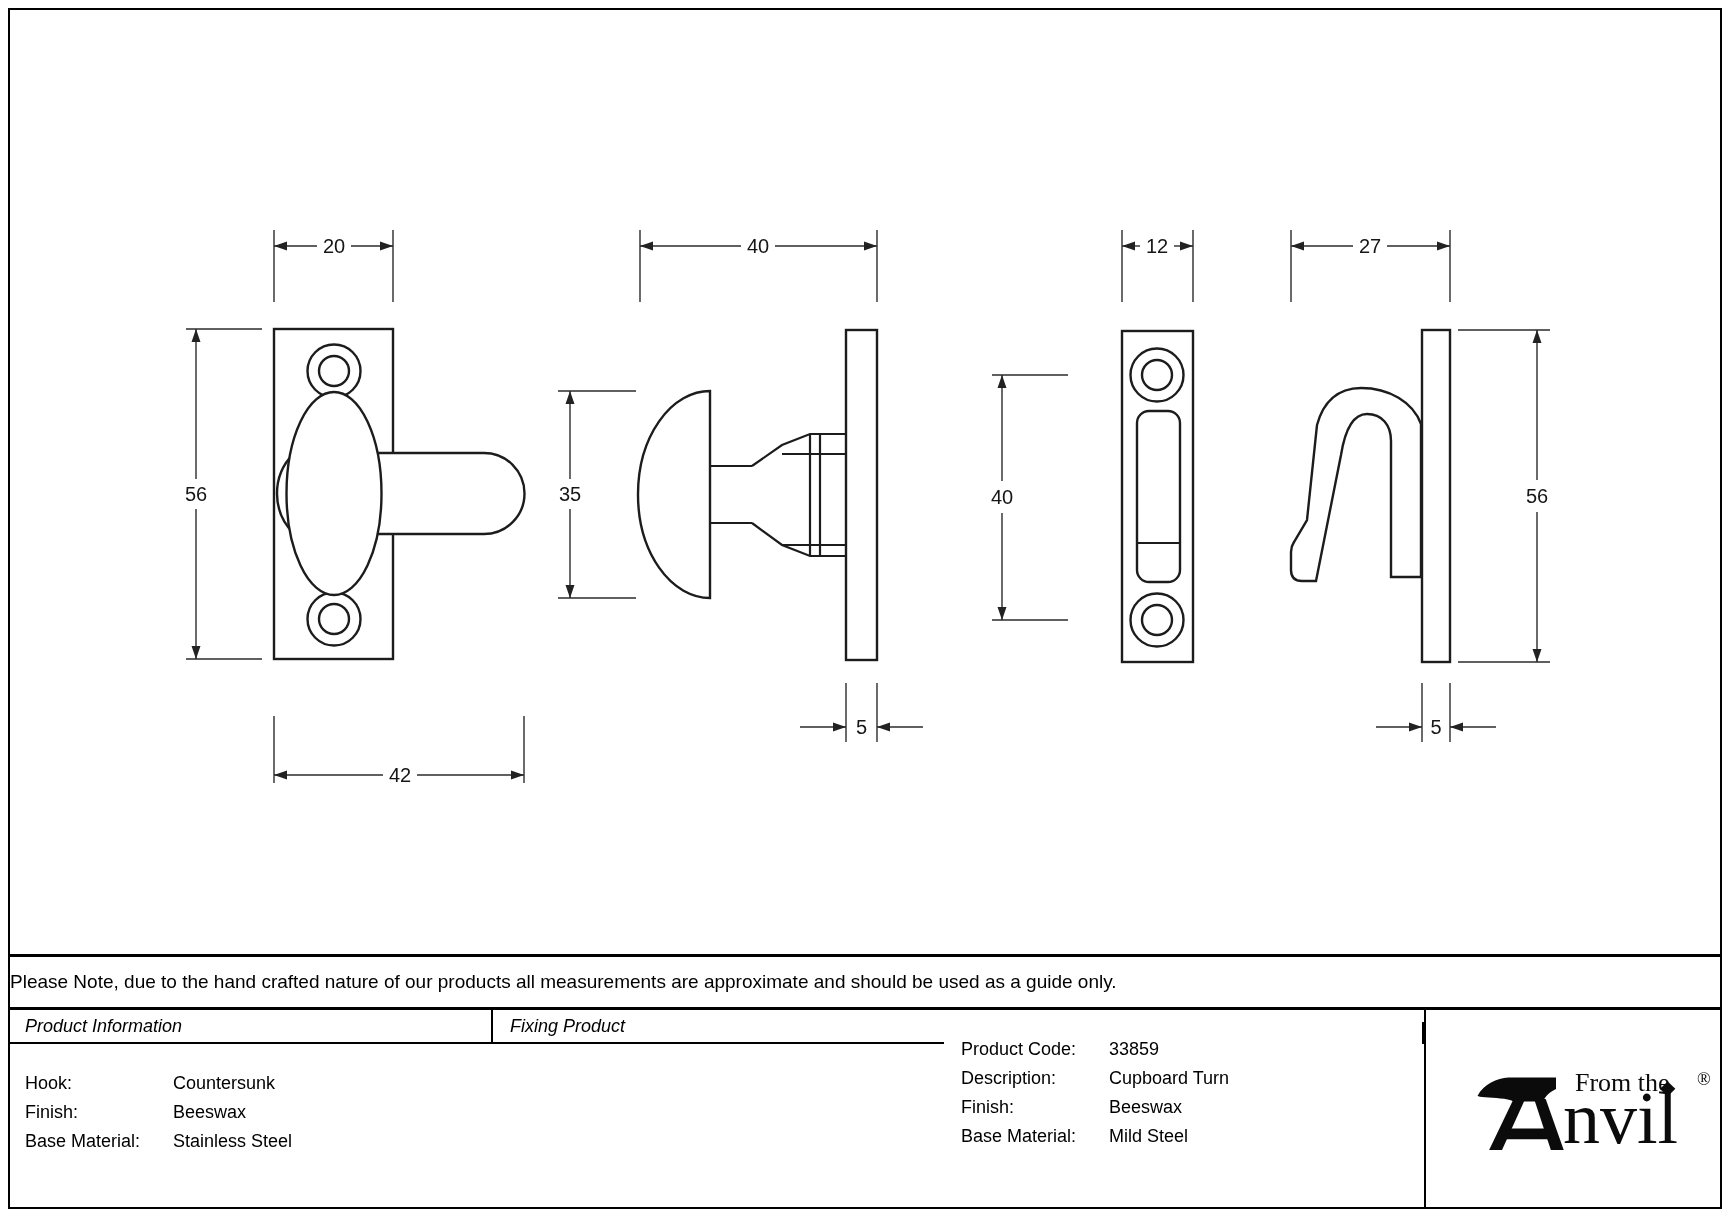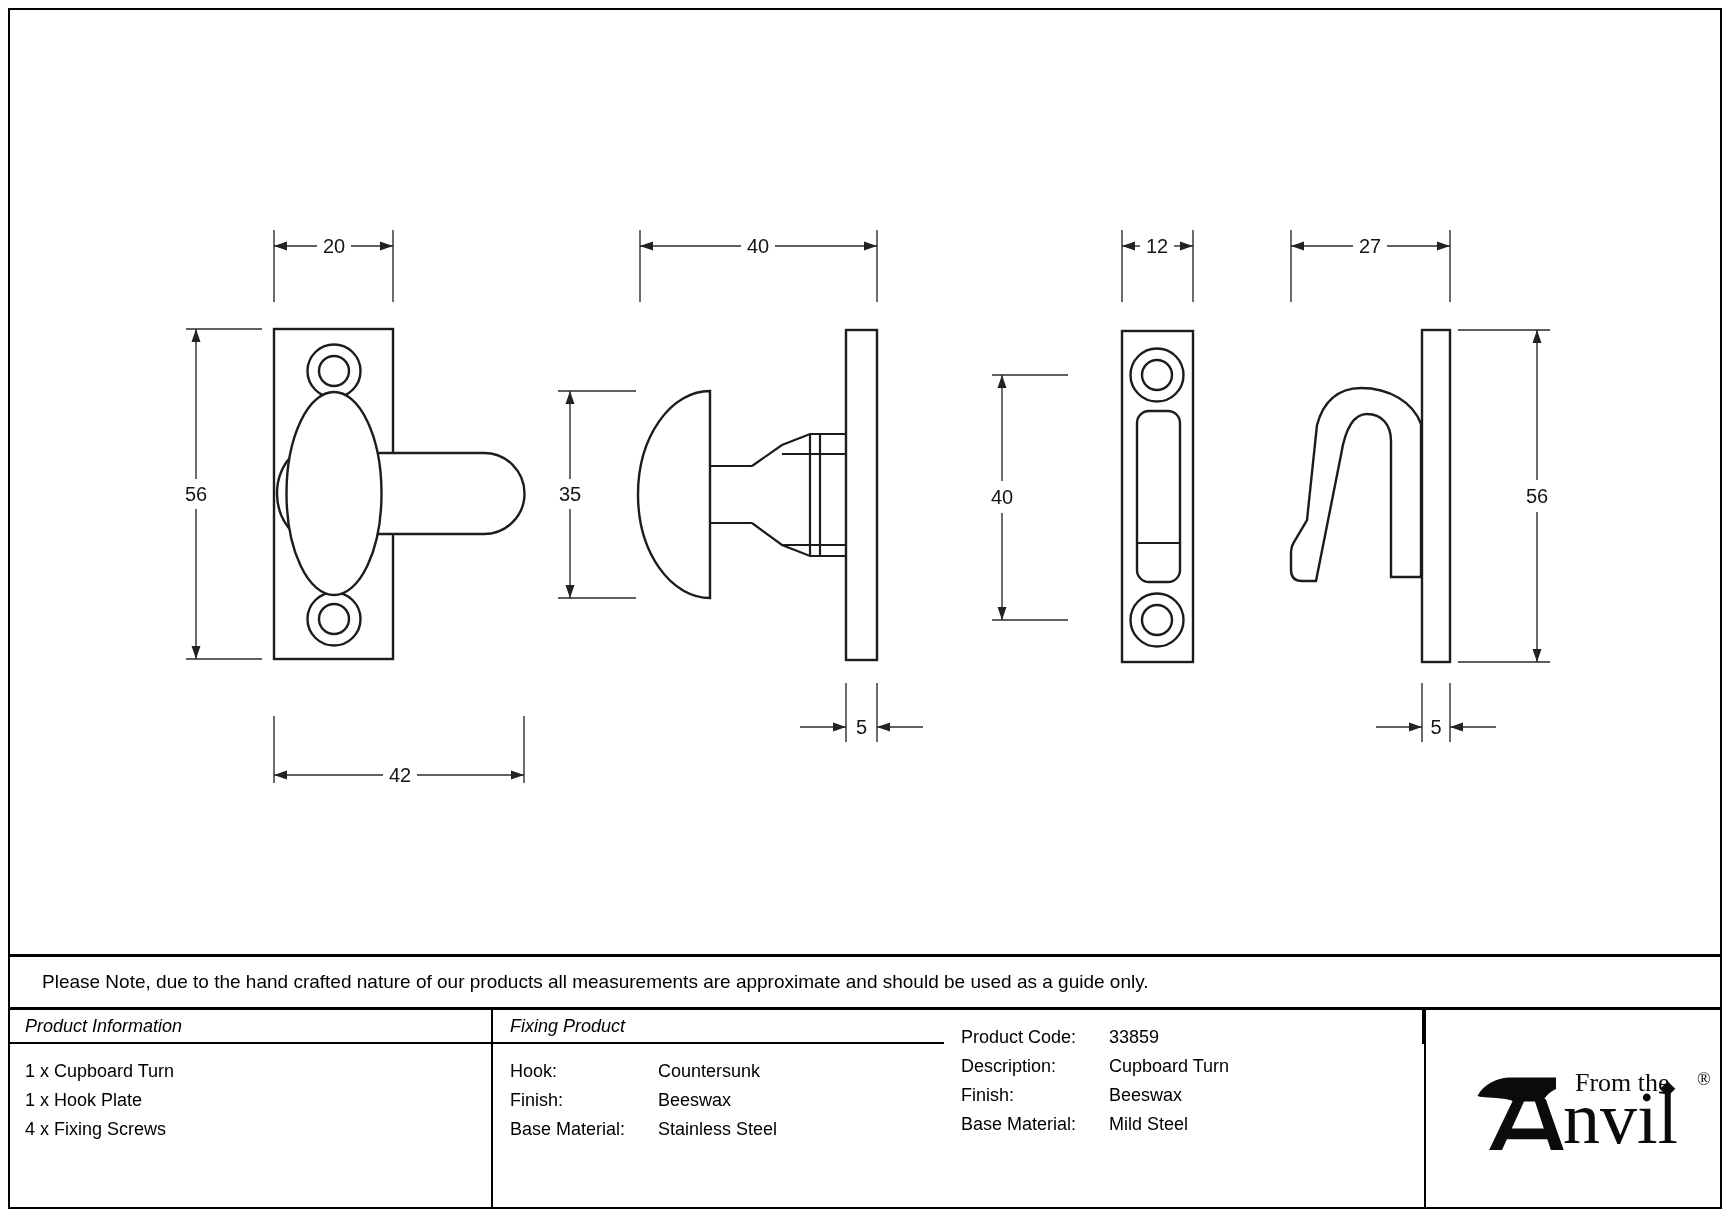--- a/index.html
+++ b/index.html
@@ -6,27 +6,27 @@
   body{width:1730px;height:1217px;position:relative;font-family:"Liberation Sans",sans-serif;color:#000;overflow:hidden;}
   .page-border{position:absolute;left:8px;top:8px;right:8px;bottom:8px;border:2.5px solid #000;pointer-events:none;}
   svg text{font-family:"Liberation Sans",sans-serif;}
   .drawings{position:absolute;left:0;top:0;}
   .part{fill:#ffffff;stroke:#1c1c1c;stroke-width:2.4;}
   .partline{fill:none;stroke:#1c1c1c;stroke-width:2.2;}
   .dim{stroke:#2b2b2b;stroke-width:1.4;fill:none;}
   .arrow{fill:#222;stroke:none;}
   .dimtext{font-size:20px;fill:#161616;text-anchor:middle;}
   
-  .note-row{position:absolute;left:8px;right:8px;top:954px;height:50px;border-top:3px solid #000;display:flex;align-items:center;padding-left:34px;font-size:19px;}
+  .note-row{position:absolute;left:8px;right:8px;top:954px;height:50px;border-top:3px solid #000;display:flex;align-items:center;padding-left:2px;font-size:19px;}
   
   .bottom{position:absolute;left:8px;right:8px;top:1007px;bottom:8px;border-top:3px solid #000;display:grid;grid-template-columns:485px 451px 480px 1fr;grid-template-rows:34px 1fr;font-size:18px;}
   .hc{display:flex;align-items:center;padding-left:17px;border-bottom:2.5px solid #000;font-style:italic;}
   .hc.c1,.bc.c1{border-right:2.5px solid #000;}
   .hc.c2,.bc.c2{border-right:2.5px solid #000;}
-  .bc{padding:13px 16px 0 17px;}
+  .bc{padding:13px 16px 0 17px;margin-top:12px;}
   .row{display:flex;line-height:29px;}
   .row .lab{width:148px;flex:0 0 148px;}
   .items .row{line-height:29px;}
   .logo-cell{grid-column:4;grid-row:1/3;border-left:2.5px solid #000;display:flex;align-items:center;justify-content:flex-end;}
   .serif{font-family:"Liberation Serif",serif;}
 </style>
 </head>
 <body>
 
 <div class="page-border"></div>
@@ -247,31 +247,20 @@
     <div class="row">
       <span class="lab">Finish:</span>
       <span>Beeswax</span>
     </div>
     <div class="row">
       <span class="lab">Base Material:</span>
       <span>Mild Steel</span>
     </div>
   </div>
 
-  <div class="bc c2 items">
-    <div class="row">
-      <span>1 x Cupboard Turn</span>
-    </div>
-    <div class="row">
-      <span>1 x Hook Plate</span>
-    </div>
-    <div class="row">
-      <span>4 x Fixing Screws</span>
-    </div>
-  </div>
 
   <div class="bc c3">
     <div class="row">
       <span class="lab">Hook:</span>
       <span>Countersunk</span>
     </div>
     <div class="row">
       <span class="lab">Finish:</span>
       <span>Beeswax</span>
     </div>

